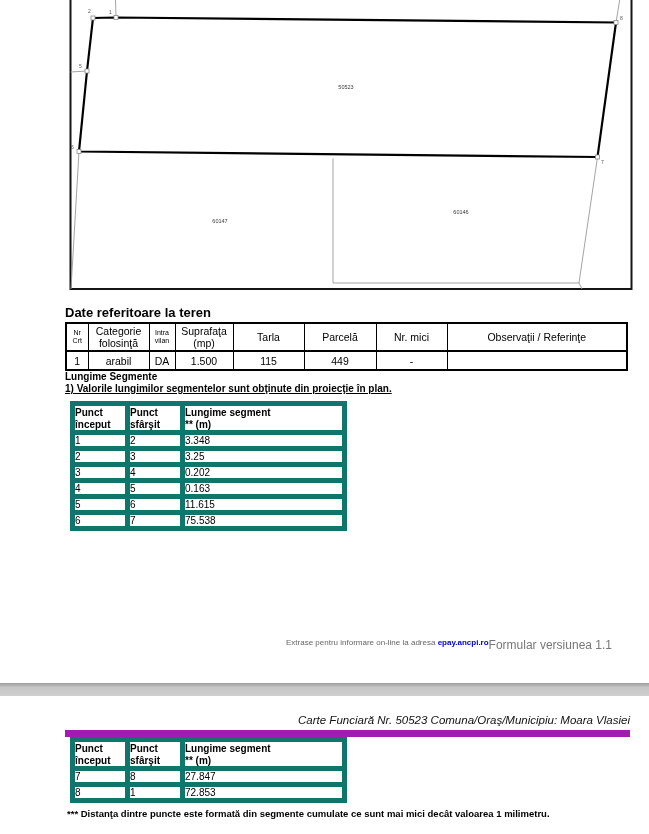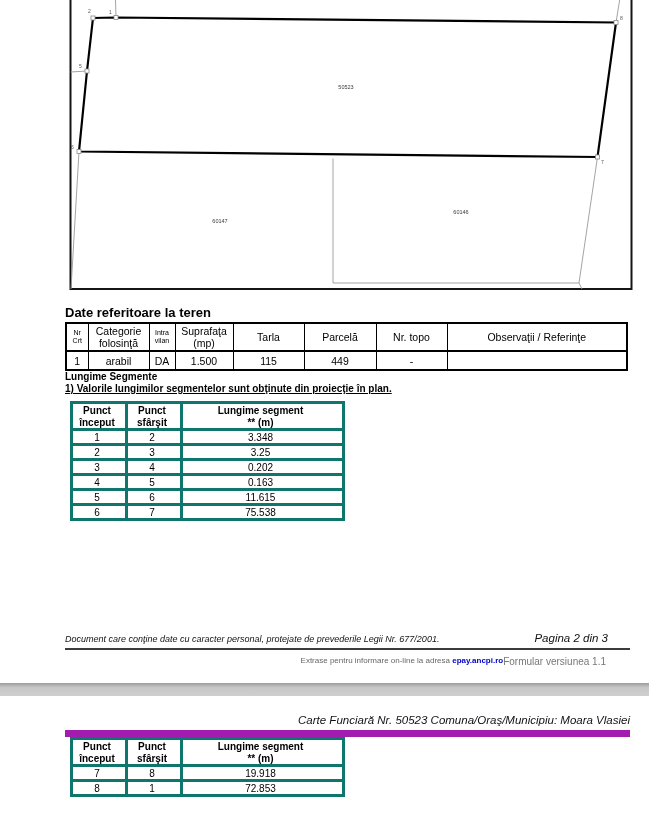--- a/index.html
+++ b/index.html
@@ -27,37 +27,37 @@
   #land-table th { font-weight: normal; font-size: 10.5px; white-space: pre-line; height: 28px; line-height: 1.15; }
   #land-table th.small { font-size: 7px; }
   #land-table thead th { border-bottom: 2px solid #000; }
   #land-table td { font-size: 10.5px; height: 19px; }
 
   
   .seg-title { position: absolute; left: 65px; top: 371px; font-size: 10px; font-weight: bold; }
   .seg-note  { position: absolute; left: 65px; top: 383px; font-size: 10px; font-weight: bold; text-decoration: underline; }
 
   .seg-table { width: 272px; border: 2px solid #000; }
-  .seg-table th, .seg-table td { border: 3px solid #0f766e; text-align: center; padding-right: 4px; }
+  .seg-table th, .seg-table td { border: 5px solid #0f766e; text-align: left; padding-right: 4px; }
   .seg-table th { font-size: 10px; font-weight: bold; white-space: pre-line; line-height: 1.15; height: 26px; vertical-align: top; padding-top: 1px; }
   .seg-table thead th { border-bottom: 2px solid #000; }
   .seg-table td { font-size: 10px; height: 15px; }
   #seg-table-1 { position: absolute; left: 70px; top: 401px; }
   #seg-table-2 { position: absolute; left: 70px; top: 41px; }
 
   
   #footer1 { position: absolute; left: 65px; top: 632px; width: 565px; }
   #footer1 .row1 { display: flex; justify-content: space-between; align-items: flex-end;
                    padding-bottom: 4px; border-bottom: 2px solid #3c3c3c; }
   .privacy { font-size: 9px; font-style: italic; color: #111; }
   .page-indicator { font-size: 11.5px; font-style: italic; color: #111; margin-right: 22px; }
   #footer1 .row2 { display: flex; justify-content: flex-end; margin-top: 6px; }
   .extras { font-size: 8px; color: #666; }
   .link { color: #0000cc; font-weight: bold; cursor: pointer; }
-  .form-version { font-size: 10px; color: #777; margin-right: 24px; }
+  .form-version { font-size: 12px; color: #777; margin-right: 18px; }
 
   
   #page2-header { position: absolute; left: 65px; top: 18px; width: 565px; text-align: right;
                   font-size: 11.5px; font-style: italic; color: #111;
                   padding-bottom: 4px; border-bottom: 7px solid #a21caf; }
   .footnote1 { position: absolute; left: 67px; top: 101px; font-size: 9.5px; font-weight: bold; }
   .footnote2 { position: absolute; left: 67px; top: 112px; font-size: 9.5px; font-weight: bold; }
 
   .map-parcel-label { font-size: 5.5px; fill: #3a3a3a; }
   .map-point-label  { font-size: 5px; fill: #555; }
@@ -119,21 +119,21 @@
         <th class="small">Nr
 Crt</th>
         <th>Categorie
 folosinţă</th>
         <th class="small">Intra
 vilan</th>
         <th>Suprafaţa
 (mp)</th>
         <th>Tarla</th>
         <th>Parcelă</th>
-        <th>Nr. topo</th>
+        <th>Nr. mici</th>
         <th>Observaţii / Referinţe</th>
       </tr>
     </thead>
     <tbody>
       <tr>
         <td>1</td>
         <td>arabil</td>
         <td>DA</td>
         <td>1.500</td>
         <td>115</td>
@@ -191,24 +191,20 @@
       </tr>
       <tr>
         <td>6</td>
         <td>7</td>
         <td>75.538</td>
       </tr>
     </tbody>
   </table>
 
   <div id="footer1">
-    <div class="row1">
-      <span class="privacy">Document care conţine date cu caracter personal, protejate de prevederile Legii Nr. 677/2001.</span>
-      <span class="page-indicator">Pagina 2 din 3</span>
-    </div>
     <div class="row2">
       <span class="extras"><span>Extrase pentru informare on-line la adresa </span><span class="link">epay.ancpi.ro</span></span>
       <span class="form-version">Formular versiunea 1.1</span>
     </div>
   </div>
 </div>
 
 <div id="page-gap"></div>
 
 <div class="page" id="page2">
@@ -228,23 +224,24 @@
         <th>Punct
 sfârşit</th>
         <th>Lungime segment
 ** (m)</th>
       </tr>
     </thead>
     <tbody>
       <tr>
         <td>7</td>
         <td>8</td>
-        <td>19.918</td>
+        <td>27.847</td>
       </tr>
       <tr>
         <td>8</td>
         <td>1</td>
         <td>72.853</td>
       </tr>
     </tbody>
   </table>
 
+  <div class="footnote2">*** Distanţa dintre puncte este formată din segmente cumulate ce sunt mai mici decât valoarea 1 milimetru.</div>
 </div>
 
 </body></html>

